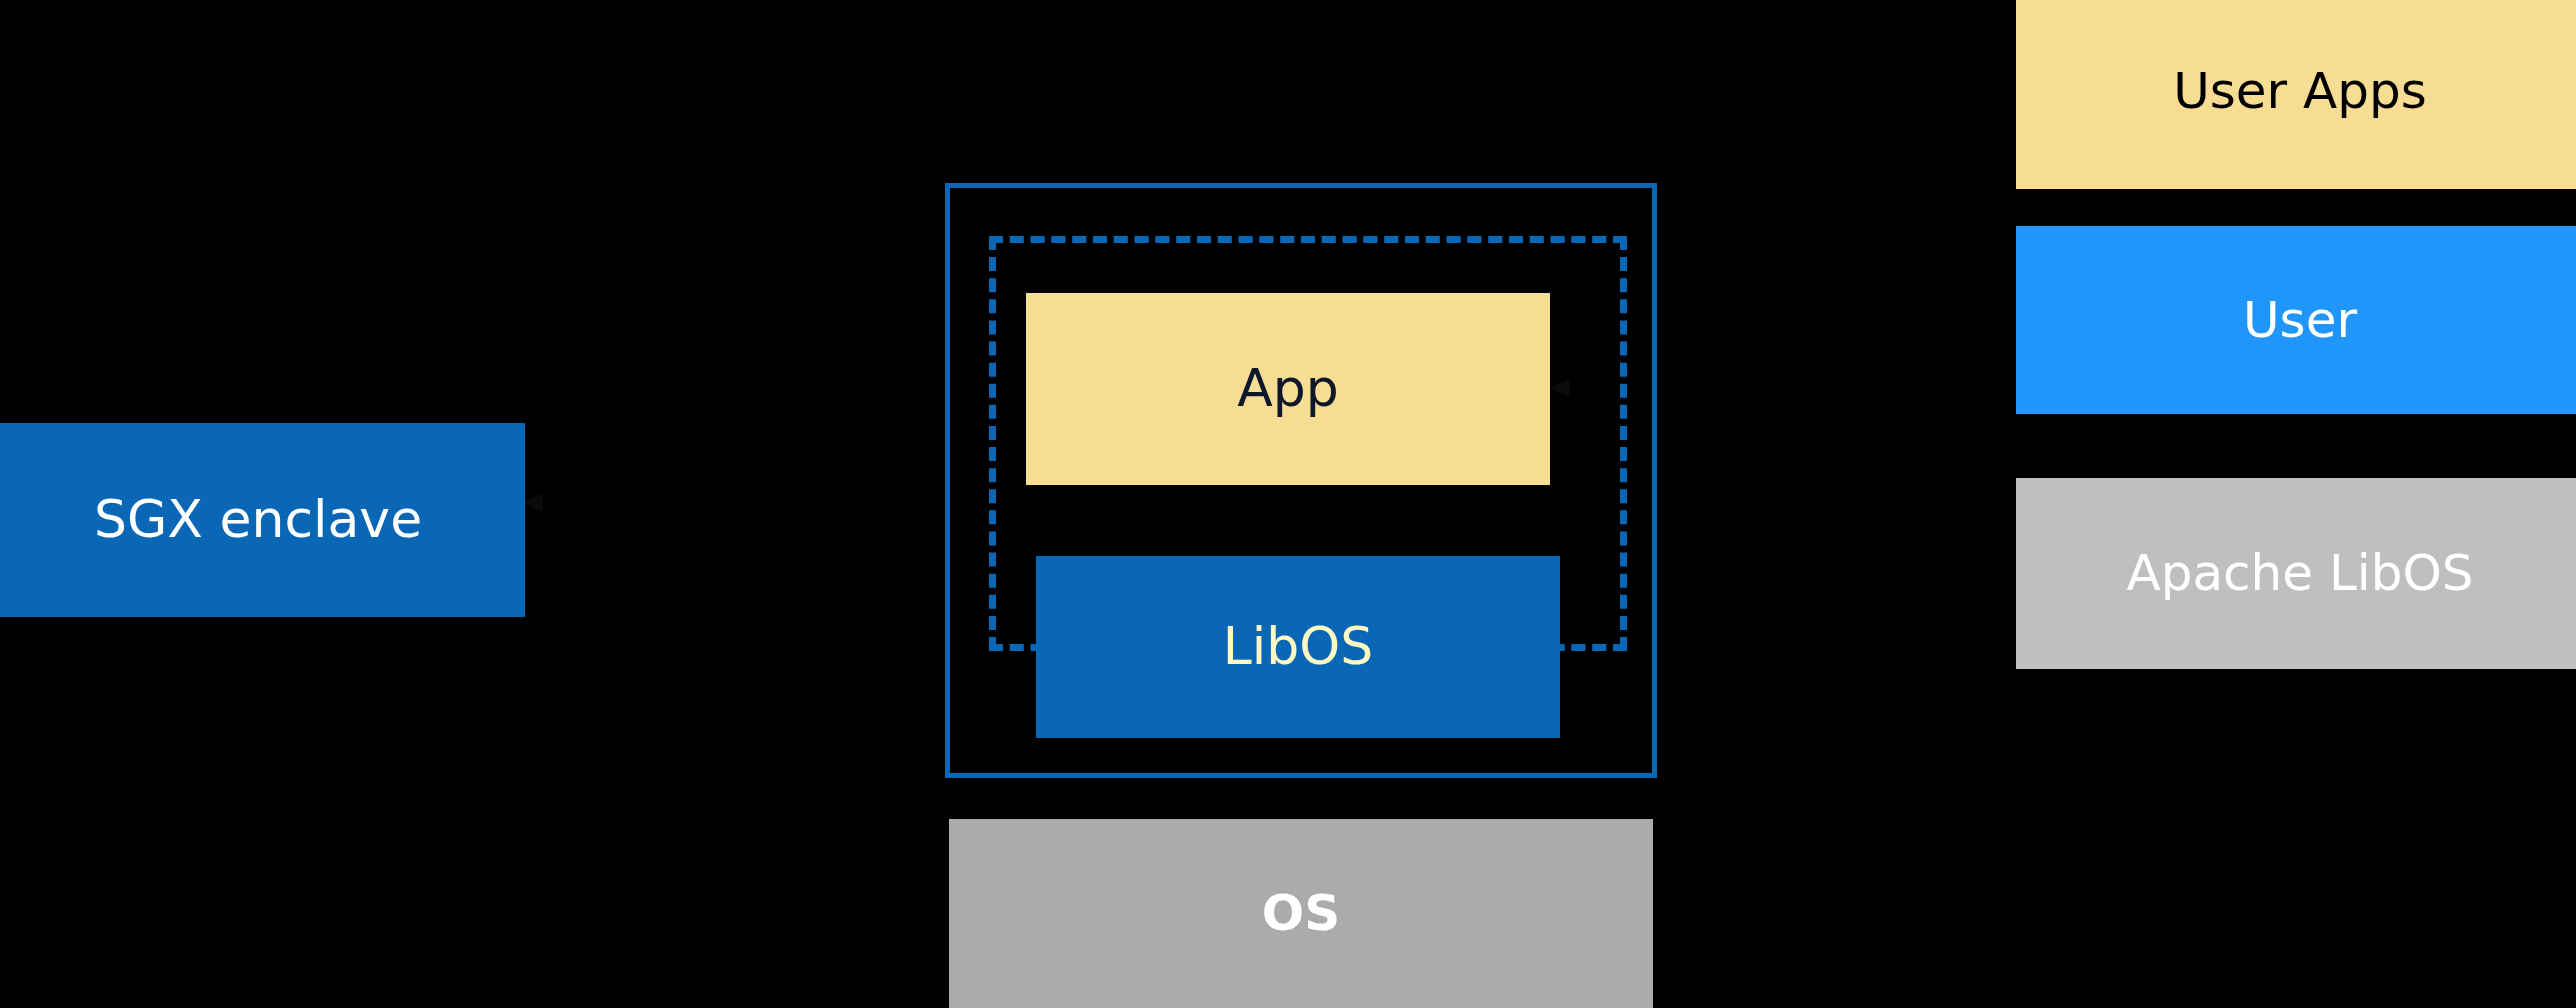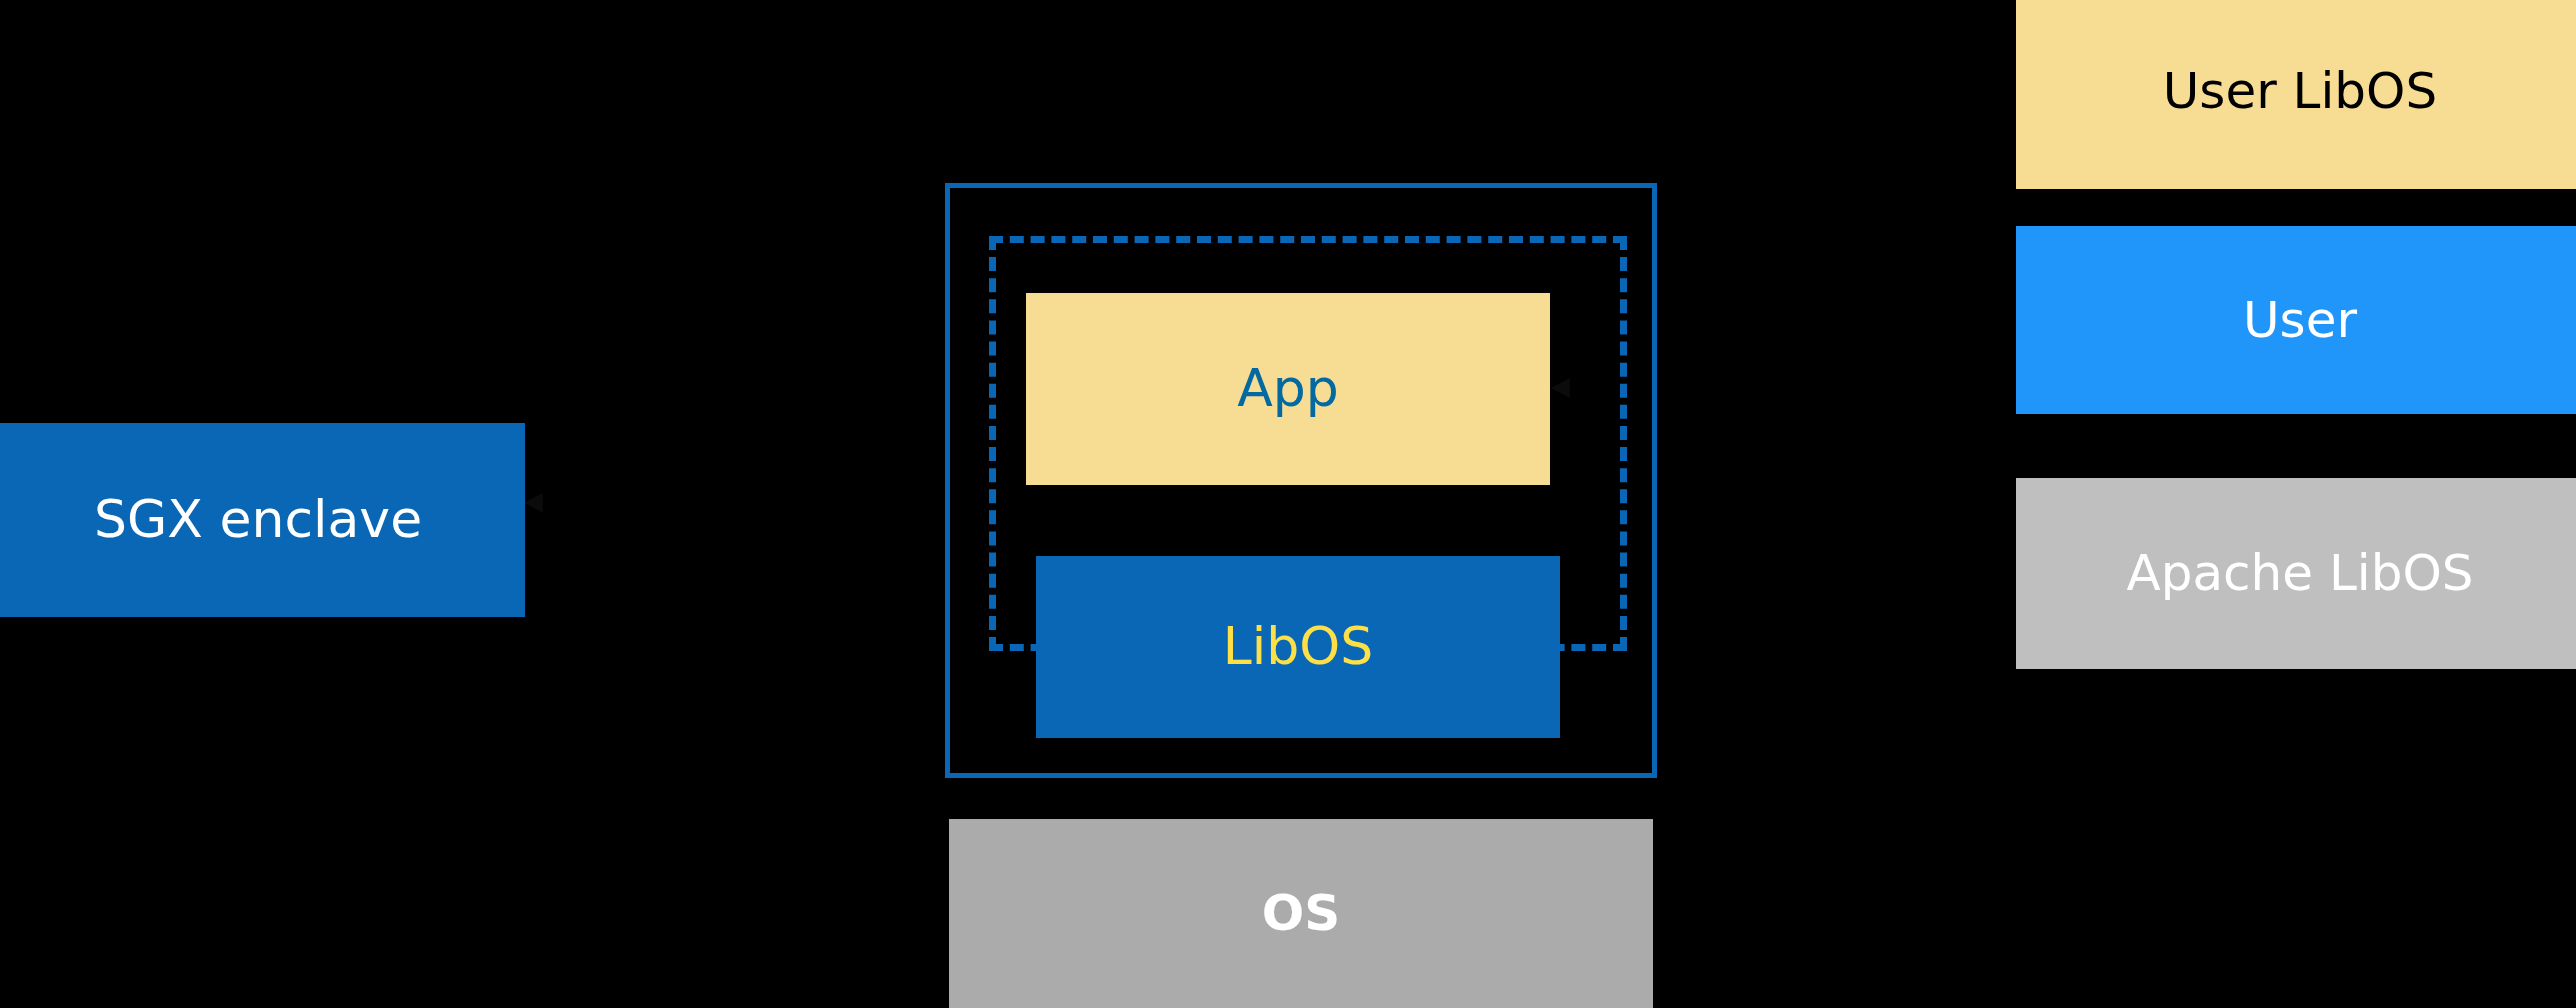--- a/index.html
+++ b/index.html
@@ -53,30 +53,30 @@
     height: 415px;
     border: 7.5px dashed #0A67B5;
     background: transparent;
   }
   #app-box {
     left: 1026px;
     top: 293px;
     width: 524px;
     height: 192px;
     background: #F7DC94;
-    color: #0369a1;
+    color: #0f172a;
     font-size: 52px;
   }
   #libos-box {
     left: 1036px;
     top: 556px;
     width: 524px;
     height: 182px;
     background: #0A67B5;
-    color: #fde047;
+    color: #fef9c3;
     font-size: 52px;
   }
   #os-box {
     left: 949px;
     top: 819px;
     width: 704px;
     height: 189px;
     background: #ABABAB;
     color: #FFFFFF;
     font-size: 50px;
@@ -152,21 +152,21 @@
 
   <div class="box" id="libos-box">
     <span>LibOS</span>
   </div>
 
   <div class="box" id="os-box">
     <span>OS</span>
   </div>
 
   <div class="box" id="user-apps-box">
-    <span>User LibOS</span>
+    <span>User Apps</span>
   </div>
 
   <div class="box" id="bigdl-box">
     <span>User</span>
   </div>
 
   <div class="box" id="apache-spark-box">
     <span>Apache LibOS</span>
   </div>
 

